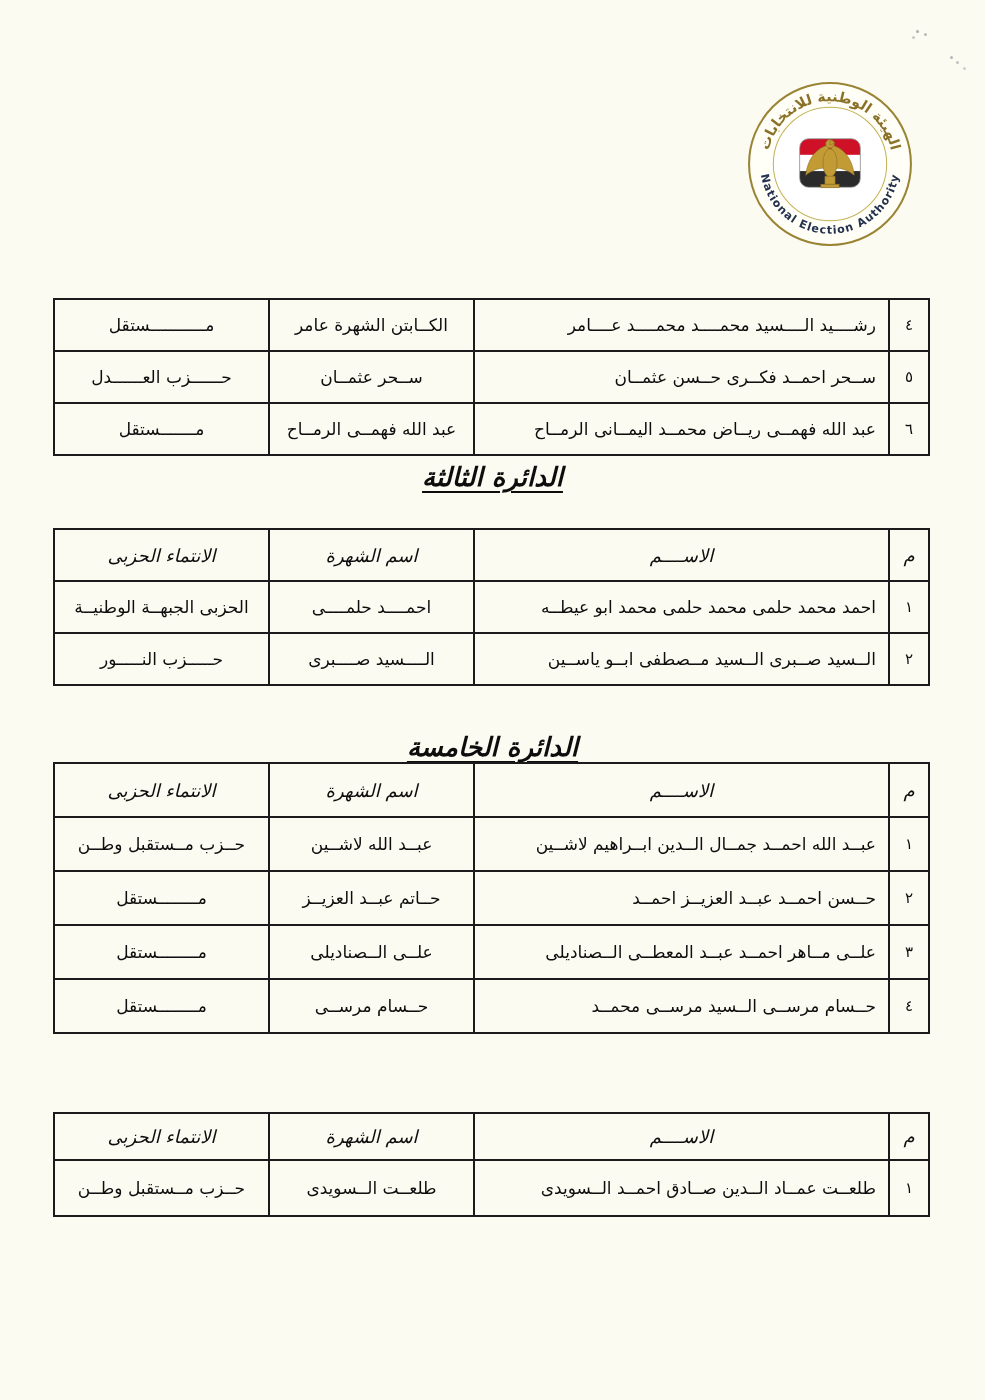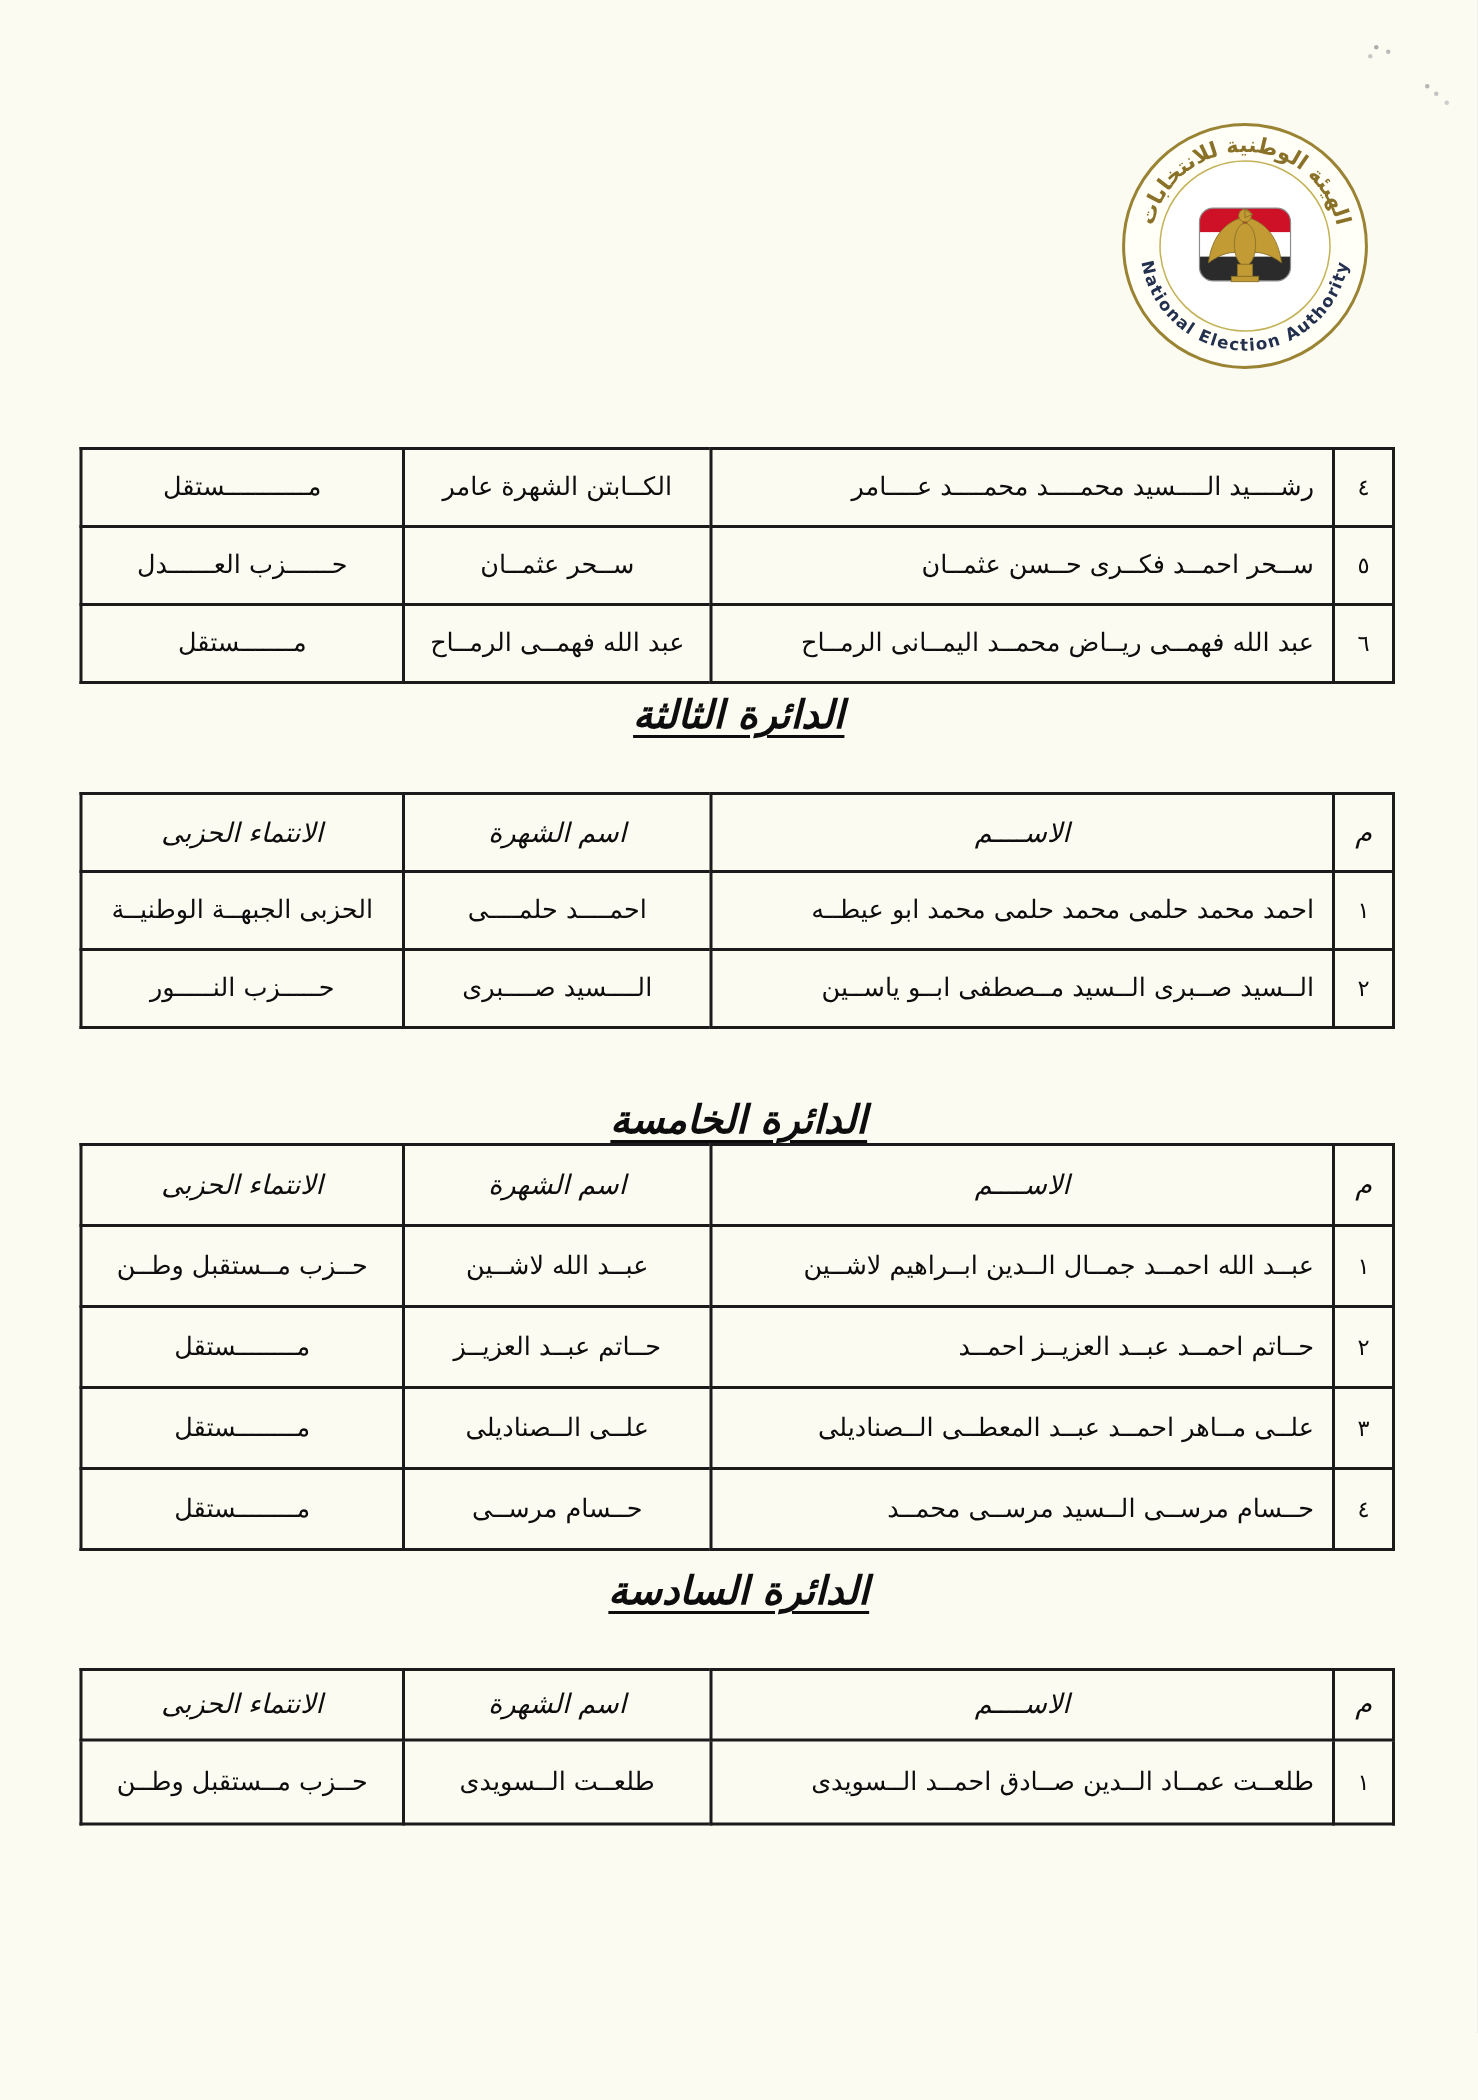--- a/index.html
+++ b/index.html
@@ -181,42 +181,39 @@
       <th>الانتماء الحزبى</th>
     </tr>
     <tr>
       <td class="c-num">١</td>
       <td class="c-name">عبــد الله احمــد جمــال الــدين ابــراهيم لاشــين</td>
       <td class="c-shohra">عبــد الله لاشــين</td>
       <td class="c-party">حــزب مــستقبل وطــن</td>
     </tr>
     <tr>
       <td class="c-num">٢</td>
-      <td class="c-name">حــاتم احمــد عبــد العزيــز احمــد</td>
+      <td class="c-name">حــسن احمــد عبــد العزيــز احمــد</td>
       <td class="c-shohra">حــاتم عبــد العزيــز</td>
       <td class="c-party">مــــــــستقل</td>
     </tr>
     <tr>
       <td class="c-num">٣</td>
       <td class="c-name">علــى مــاهر احمــد عبــد المعطــى الــصناديلى</td>
       <td class="c-shohra">علــى الــصناديلى</td>
       <td class="c-party">مــــــــستقل</td>
     </tr>
     <tr>
       <td class="c-num">٤</td>
       <td class="c-name">حــسام مرســى الــسيد مرســى محمــد</td>
       <td class="c-shohra">حــسام مرســى</td>
       <td class="c-party">مــــــــستقل</td>
     </tr>
   </tbody>
     </table>
 
-  <div class="section-title s3">
-    <span>الدائرة السادسة</span>
-  </div>
 
   <table class="tbl t3">
     <colgroup>
         <col class="w-num">
         <col class="w-name">
         <col class="w-shohra">
         <col class="w-party">
       </colgroup>
     <tbody>
         <tr class="hdr">

